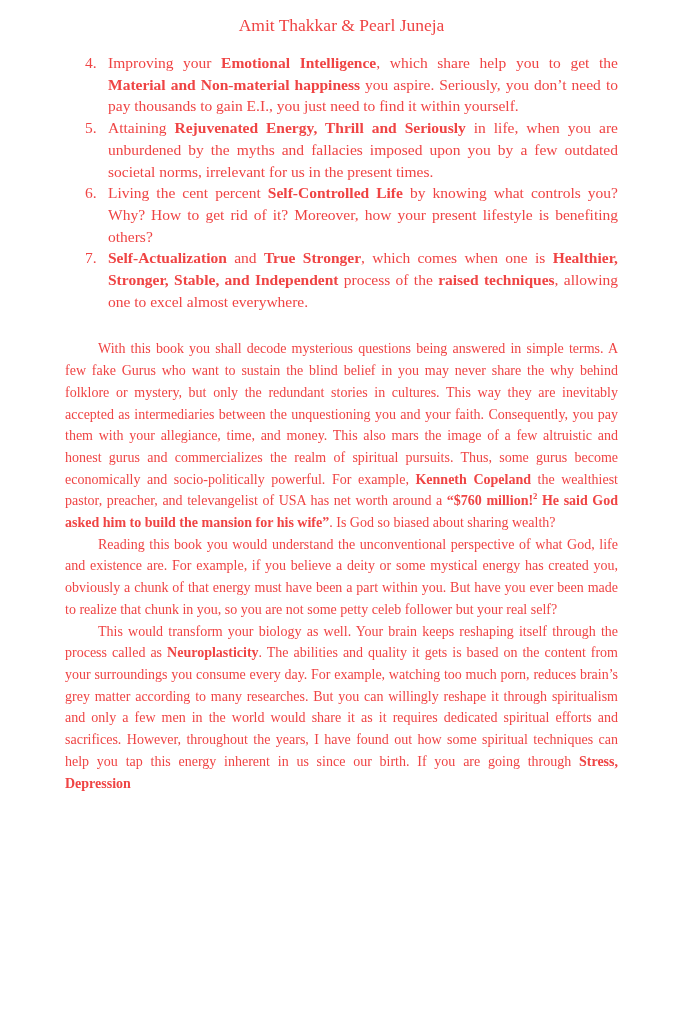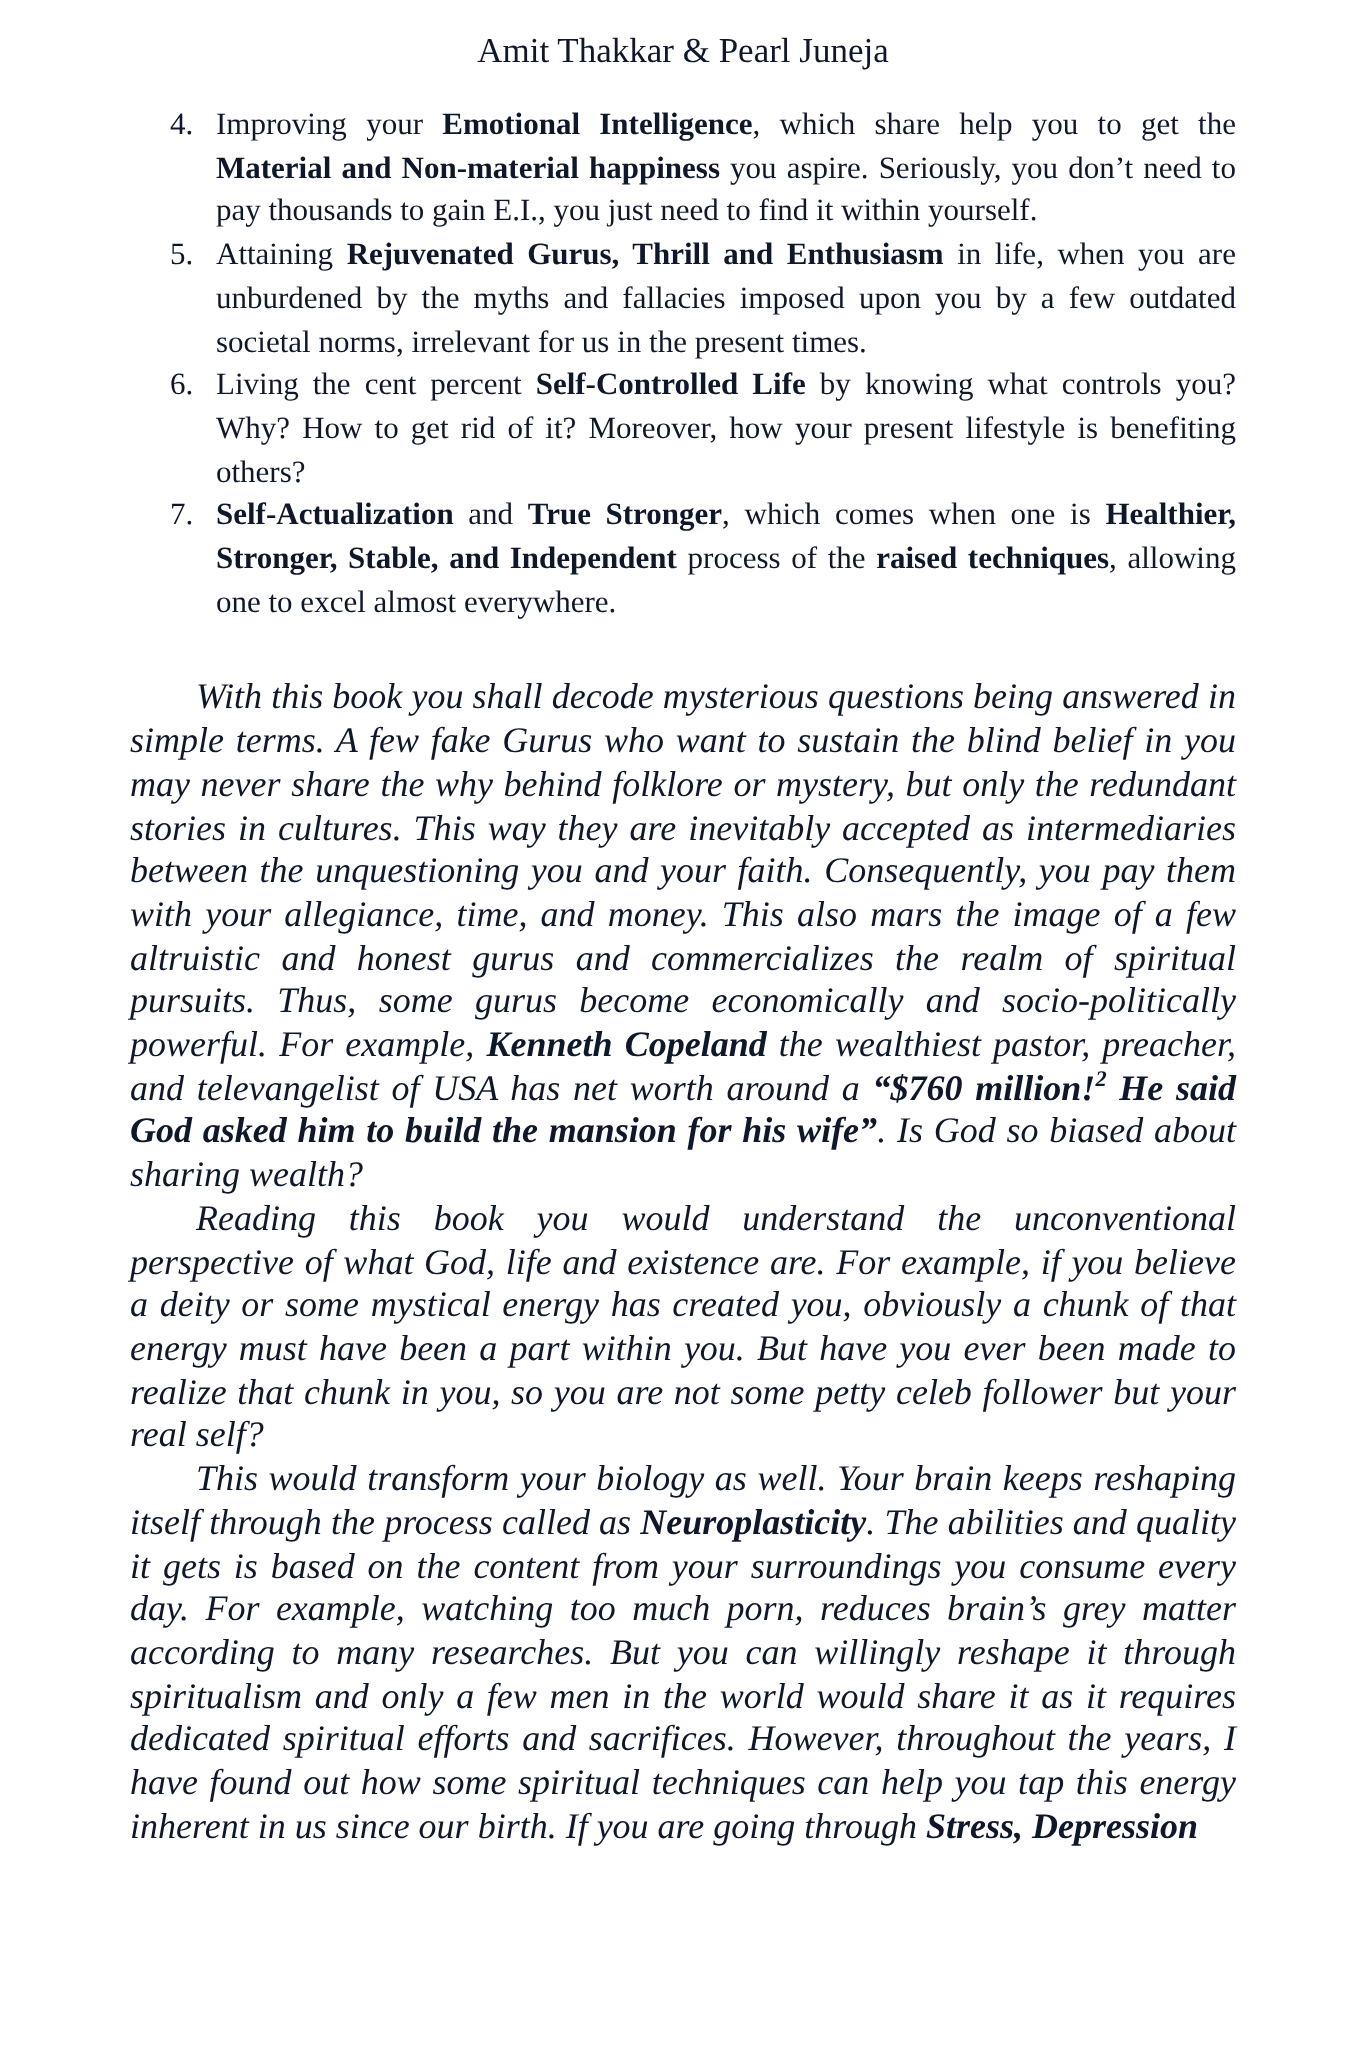--- a/index.html
+++ b/index.html
@@ -5,21 +5,21 @@
   html, body {
     margin: 0;
     padding: 0;
     background: #ffffff;
   }
   .page {
     position: relative;
     width: 683px;
     height: 1024px;
     background: #ffffff;
-    color: #0f172a;
+    color: #ef4444;
     font-family: "Liberation Serif", serif;
     overflow: hidden;
     box-sizing: border-box;
   }
   .content {
     position: absolute;
     left: 65px;
     top: 0;
     width: 553px;
   }
@@ -46,40 +46,39 @@
     left: 20px;
     top: 0;
   }
   .paragraphs {
     margin-top: 26px;
   }
   .paragraphs p {
     margin: 0;
     text-align: justify;
     text-indent: 33px;
-    font-size: 18px;
+    font-size: 14px;
     line-height: 21.7px;
-    font-style: italic;
   }
   .b { font-weight: bold; }
   sup {
     font-size: 0.62em;
     line-height: 0;
     vertical-align: super;
   }
 </style>
 </head>
 <body>
 
 <div class="page">
   <div class="content">
     <div class="page-header">Amit Thakkar &amp; Pearl Juneja</div>
     <div class="numbered-list" id="numbered-list">
         <div class="list-item"><span class="num">4.</span><span><span>Improving your </span><span class="b">Emotional Intelligence</span><span>, which share help you to get the </span><span class="b">Material and Non-material happiness</span><span> you aspire. Seriously, you don’t need to pay thousands to gain E.I., you just need to find it within yourself.</span></span></div>
-        <div class="list-item"><span class="num">5.</span><span><span>Attaining </span><span class="b">Rejuvenated Gurus, Thrill and Enthusiasm</span><span> in life, when you are unburdened by the myths and fallacies imposed upon you by a few outdated societal norms, irrelevant for us in the present times.</span></span></div>
+        <div class="list-item"><span class="num">5.</span><span><span>Attaining </span><span class="b">Rejuvenated Energy, Thrill and Seriously</span><span> in life, when you are unburdened by the myths and fallacies imposed upon you by a few outdated societal norms, irrelevant for us in the present times.</span></span></div>
         <div class="list-item"><span class="num">6.</span><span><span>Living the cent percent </span><span class="b">Self-Controlled Life</span><span> by knowing what controls you? Why? How to get rid of it? Moreover, how your present lifestyle is benefiting others?</span></span></div>
         <div class="list-item"><span class="num">7.</span><span><span class="b">Self-Actualization</span><span> and </span><span class="b">True Stronger</span><span>, which comes when one is </span><span class="b">Healthier, Stronger, Stable, and Independent</span><span> process of the </span><span class="b">raised techniques</span><span>, allowing one to excel almost everywhere.</span></span></div>
       </div>
     <div class="paragraphs" id="paragraphs">
         <p><span>With this book you shall decode mysterious questions being answered in simple terms. A few fake Gurus who want to sustain the blind belief in you may never share the why behind folklore or mystery, but only the redundant stories in cultures. This way they are inevitably accepted as intermediaries between the unquestioning you and your faith. Consequently, you pay them with your allegiance, time, and money. This also mars the image of a few altruistic and honest gurus and commercializes the realm of spiritual pursuits. Thus, some gurus become economically and socio-politically powerful. For example, </span><span class="b">Kenneth Copeland</span><span> the wealthiest pastor, preacher, and televangelist of USA has net worth around a </span><span class="b">“$760 million!</span><sup class="b">2</sup><span class="b"> He said God asked him to build the mansion for his wife”</span><span>. Is God so biased about sharing wealth?</span></p>
         <p><span>Reading this book you would understand the unconventional perspective of what God, life and existence are. For example, if you believe a deity or some mystical energy has created you, obviously a chunk of that energy must have been a part within you. But have you ever been made to realize that chunk in you, so you are not some petty celeb follower but your real self?</span></p>
         <p><span>This would transform your biology as well. Your brain keeps reshaping itself through the process called as </span><span class="b">Neuroplasticity</span><span>. The abilities and quality it gets is based on the content from your surroundings you consume every day. For example, watching too much porn, reduces brain’s grey matter according to many researches. But you can willingly reshape it through spiritualism and only a few men in the world would share it as it requires dedicated spiritual efforts and sacrifices. However, throughout the years, I have found out how some spiritual techniques can help you tap this energy inherent in us since our birth. If you are going through </span><span class="b">Stress, Depression</span></p>
       </div>
   </div>
 </div>

